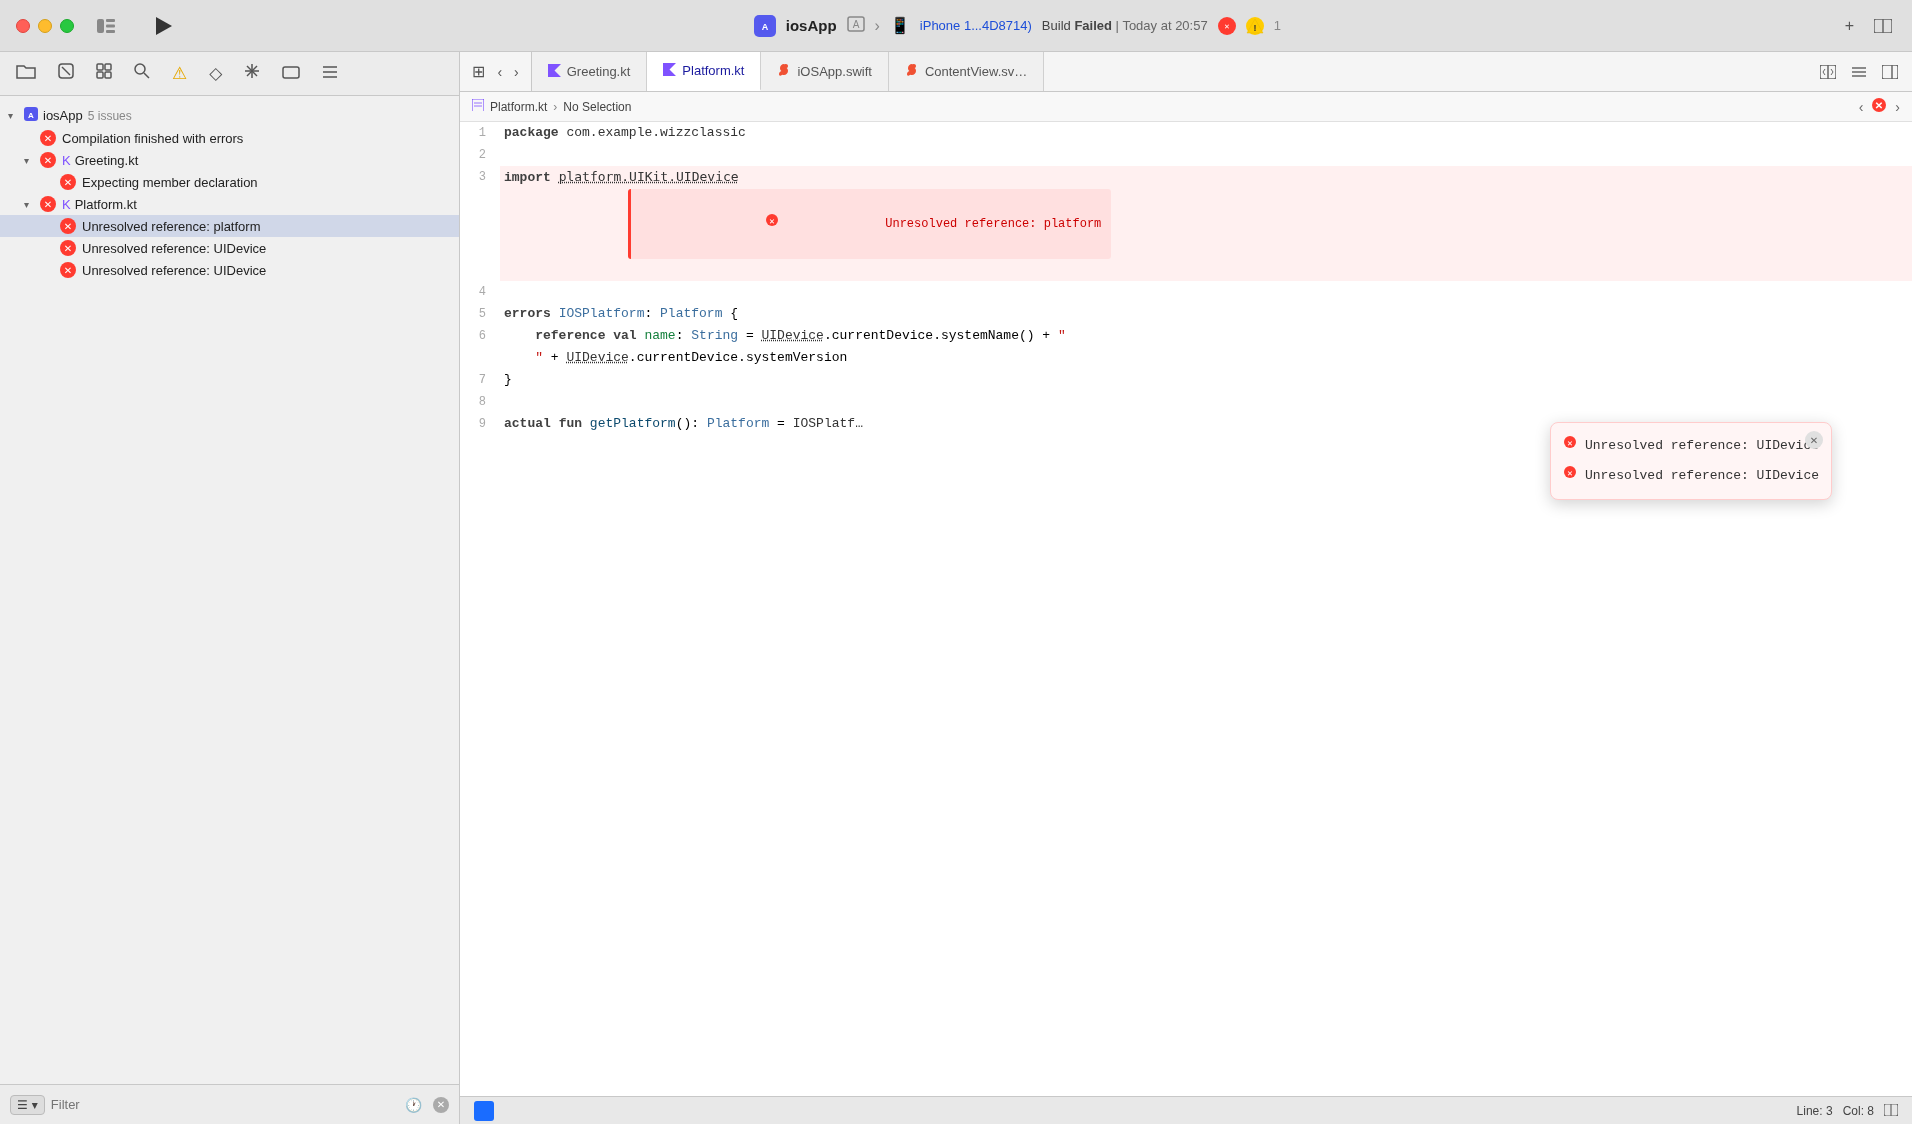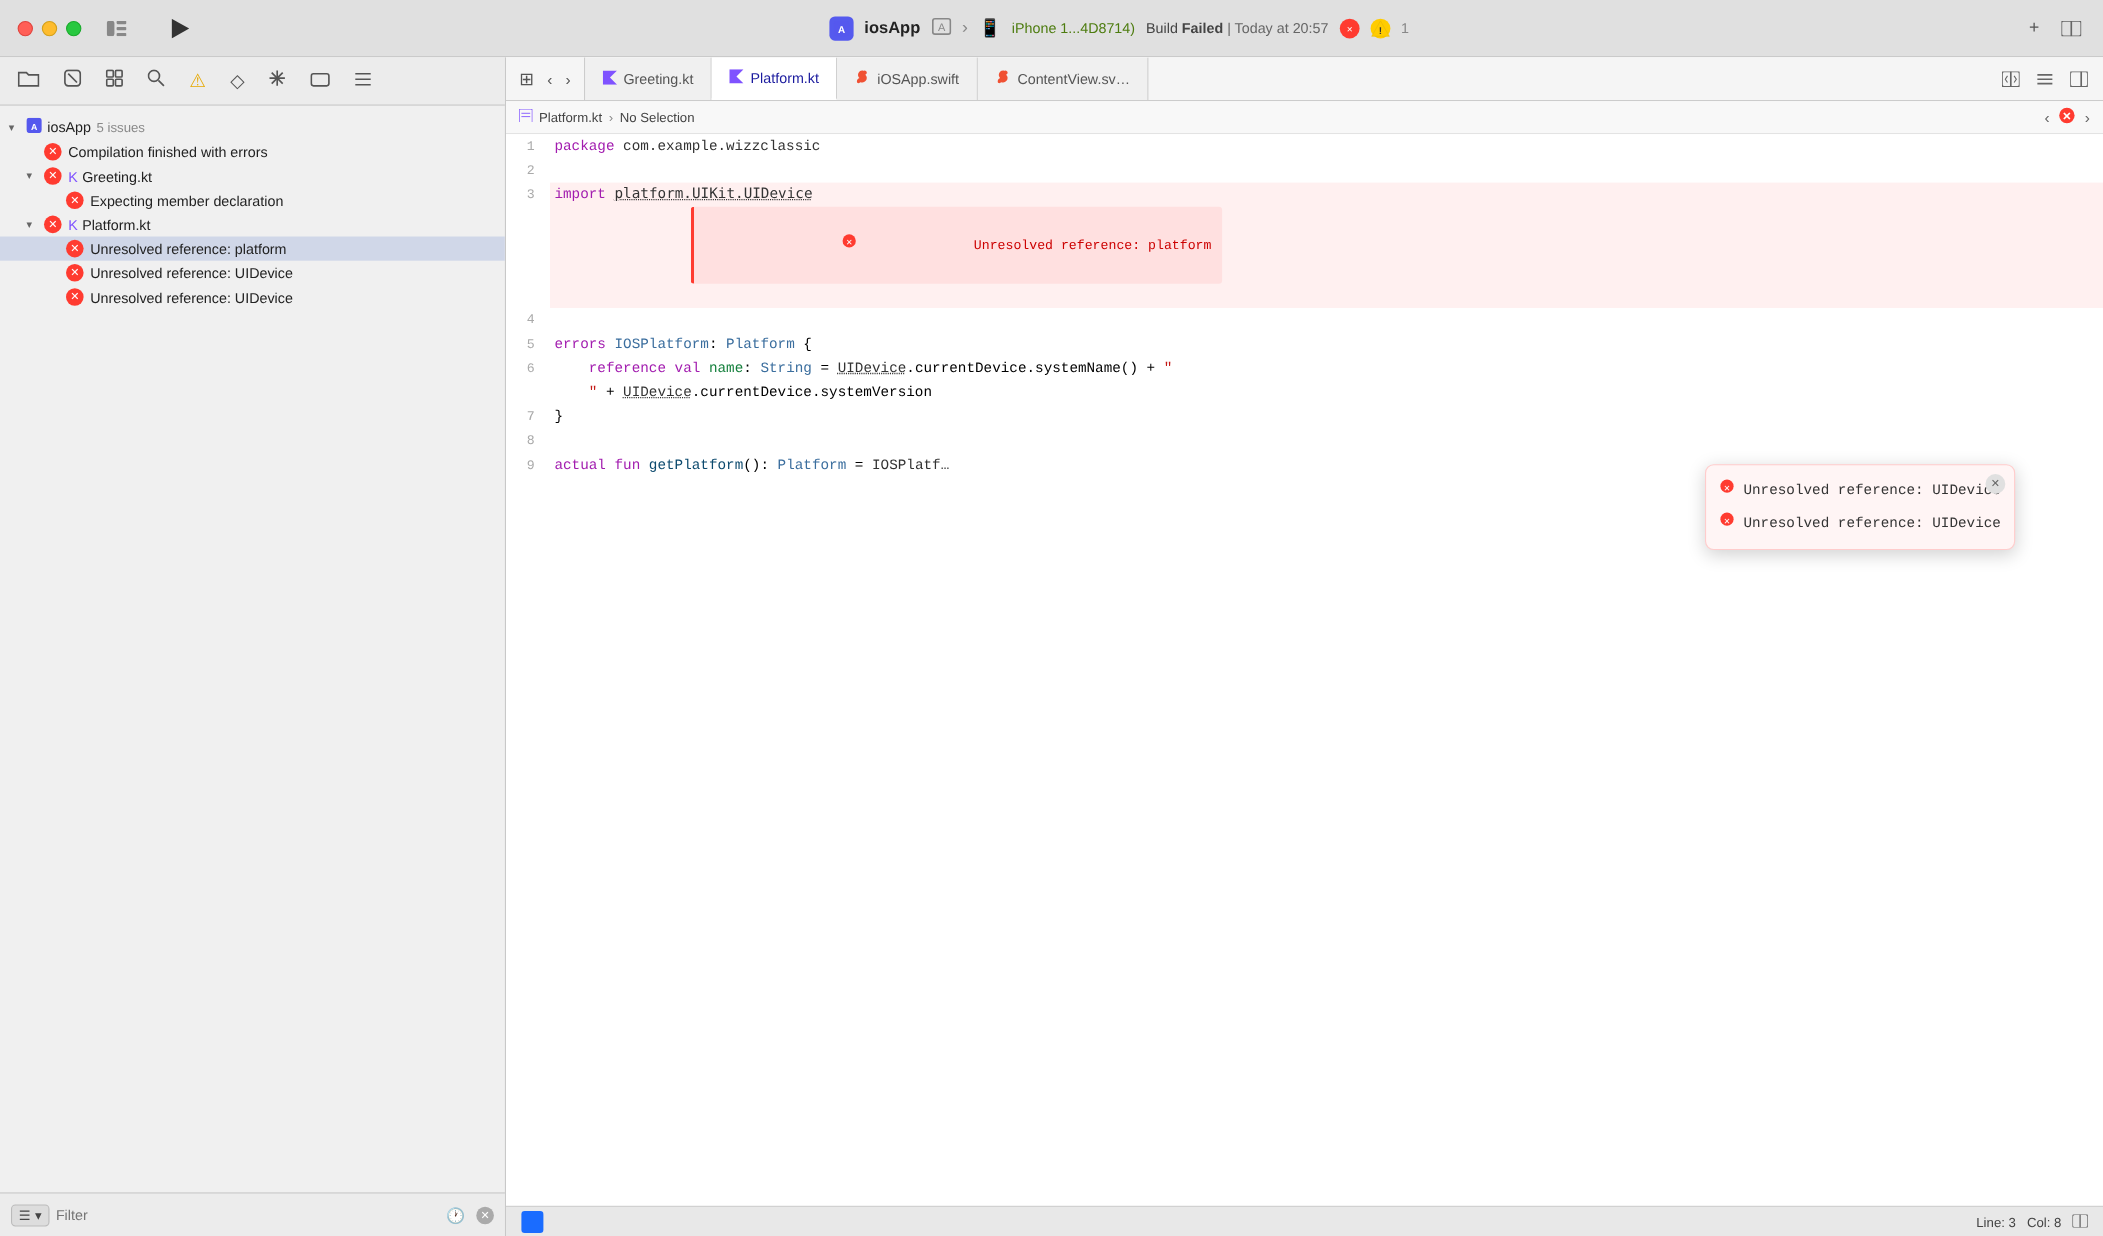--- a/index.html
+++ b/index.html
@@ -67,21 +67,21 @@
       font-size: 11px;
       font-weight: bold;
     }
     .app-name {
       font-size: 15px;
       font-weight: 600;
       color: #222;
     }
     .device-info {
       font-size: 13px;
-      color: #4d7c0f;
+      color: #1d4ed8;
       display: flex; align-items: flex-end; gap: 6px;
     }
     .build-status {
       font-size: 13px;
       color: #444;
     }
     .build-status strong { font-weight: 700; }
     .build-status .time { color: #666; }
     .error-badge {
       background: #ff3b30;
@@ -371,21 +371,21 @@
       border-radius: 3px;
       vertical-align: middle;
     }
     .error-inline .err-icon {
       color: #ff3b30;
       margin-right: 5px;
       font-size: 13px;
     }
 
     
-    .kw { color: #a21caf; font-weight: normal; } 
+    .kw { color: #404040; font-weight: bold; } 
     .str { color: #c41a16; } 
     .type { color: #3b6e9e; }
     .pkg { color: #333; }
     .import-path { font-family: 'SF Mono', monospace; text-decoration: underline; text-decoration-style: dotted; color: #333; }
 
     
     .error-popup {
       position: absolute;
       background: #fff5f5;
       border: 1px solid #ffcccc;

